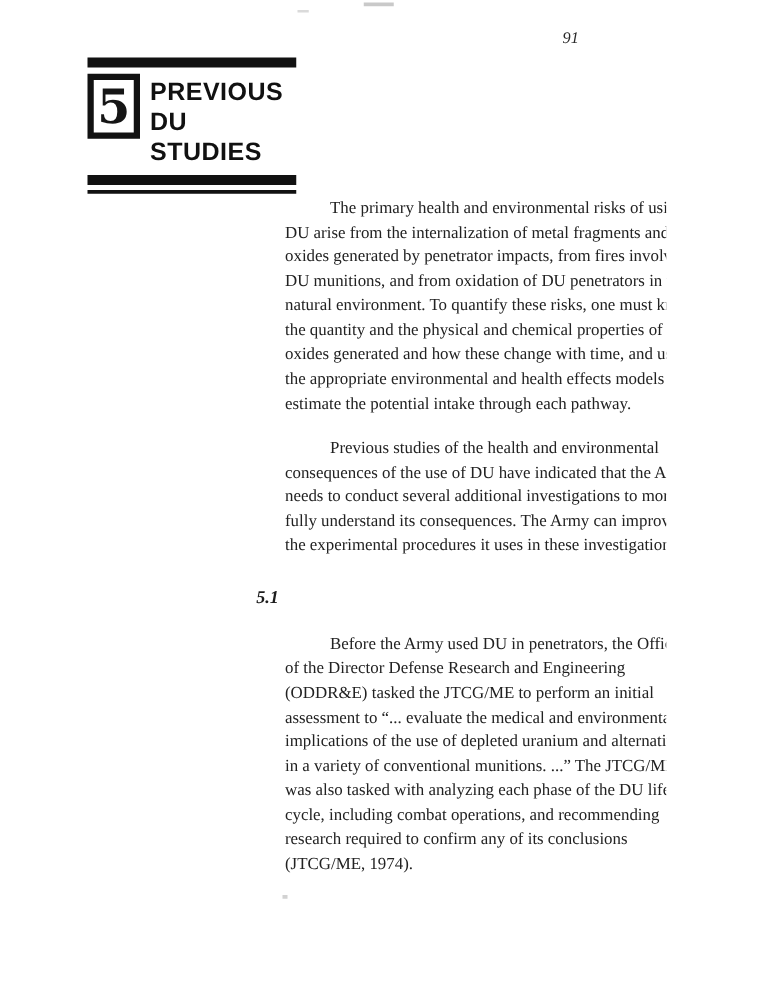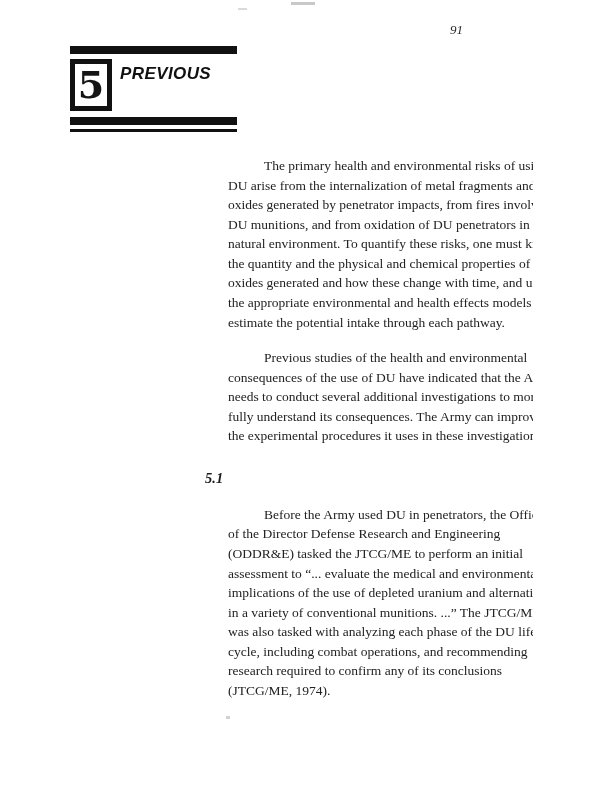--- a/index.html
+++ b/index.html
@@ -66,25 +66,24 @@
     font-size: 38px;
     line-height: 1;
     color: #151515;
     flex: 0 0 auto;
   }
   .chapter-title {
     padding-left: 8px;
     padding-top: 3px;
     font-family: "Liberation Sans", sans-serif;
     font-weight: bold;
-    font-size: 17px;
+    font-size: 20px;
     line-height: 24px;
     letter-spacing: 0.4px;
     color: #111111;
-    font-style: italic;
   }
 
   
   .body-text {
     position: absolute;
     left: 228px;
     top: 156px;
     width: 330px;
     color: #222222;
     font-family: "Liberation Serif", serif;
@@ -121,20 +120,21 @@
   <div class="page-number">91</div>
 
   <div class="chapter-header">
     <div class="bar bar-top"></div>
     <div class="chapter-row">
       <div class="chapter-num-box">
         <span>5</span>
       </div>
       <div class="chapter-title">
         <div>PREVIOUS</div>
+        <div>DU STUDIES</div>
       </div>
     </div>
     <div class="bar bar-bottom"></div>
     <div class="bar bar-thin"></div>
   </div>
 
   <div class="body-text">
     <p>The primary health and environmental risks of using DU arise from the internalization of metal fragments and oxides generated by penetrator impacts, from fires involving DU munitions, and from oxidation of DU penetrators in the natural environment. To quantify these risks, one must know the quantity and the physical and chemical properties of the oxides generated and how these change with time, and use the appropriate environmental and health effects models to estimate the potential intake through each pathway.</p>
     <p>Previous studies of the health and environmental consequences of the use of DU have indicated that the Army needs to conduct several additional investigations to more fully understand its consequences. The Army can improve the experimental procedures it uses in these investigations.</p>
 

